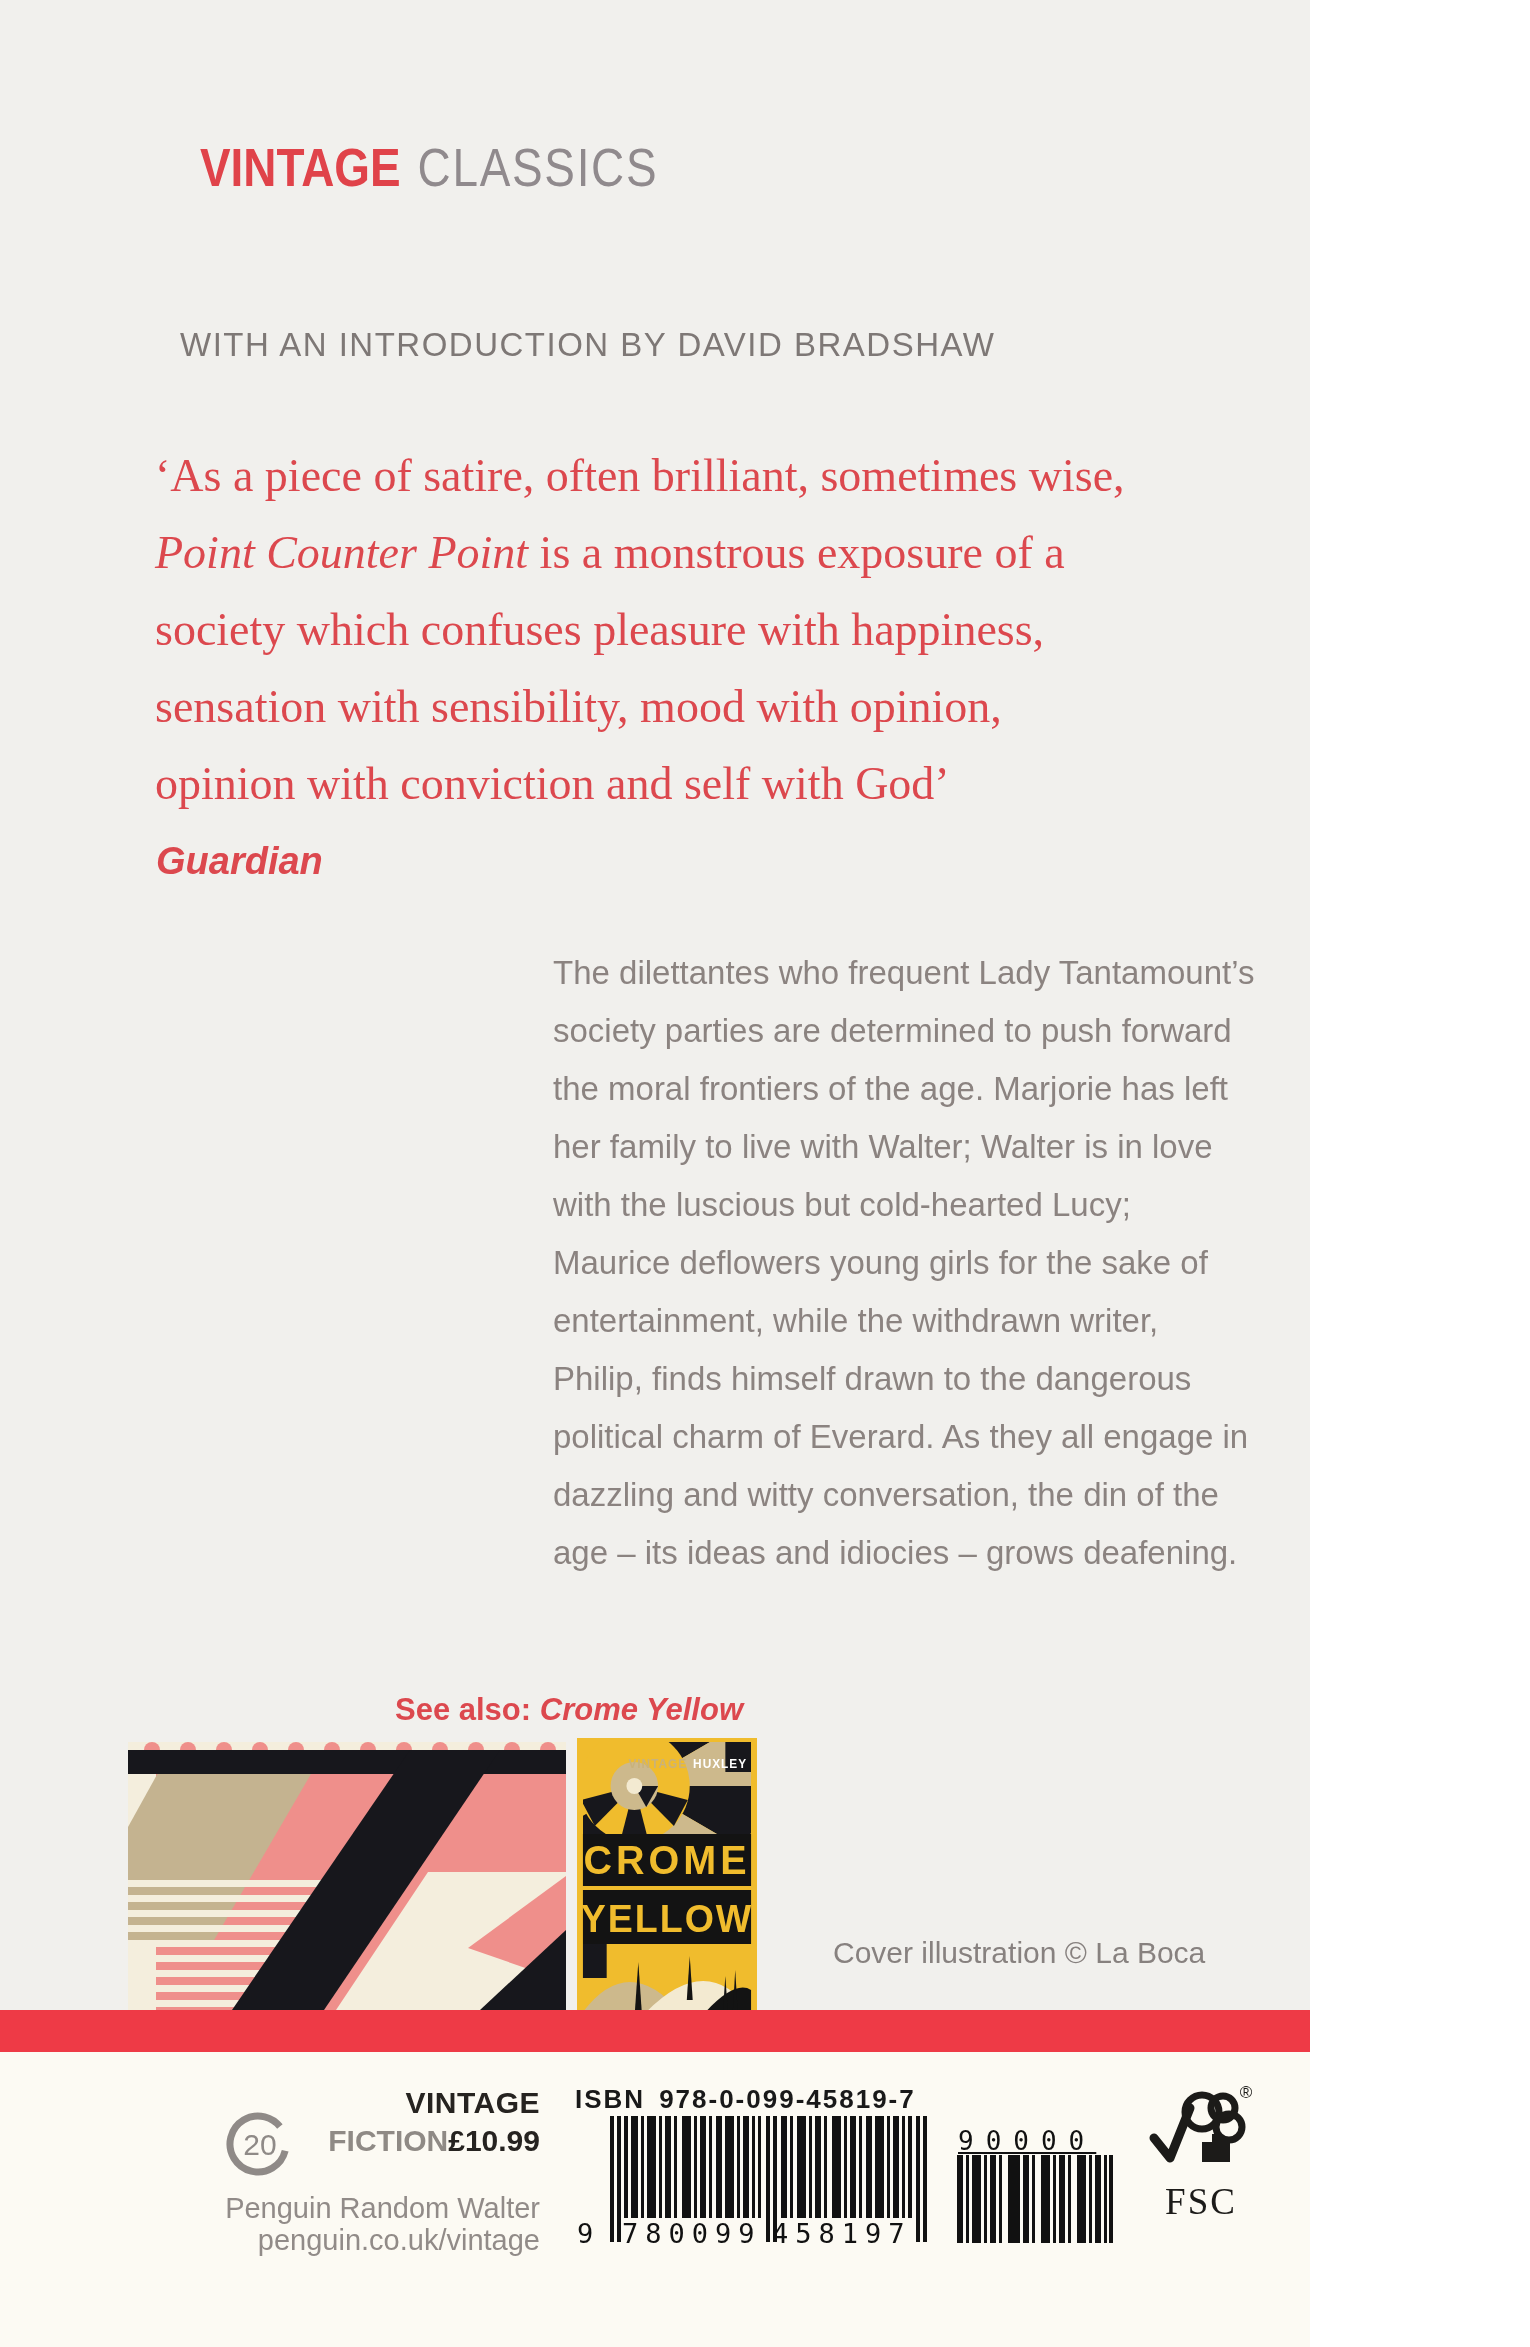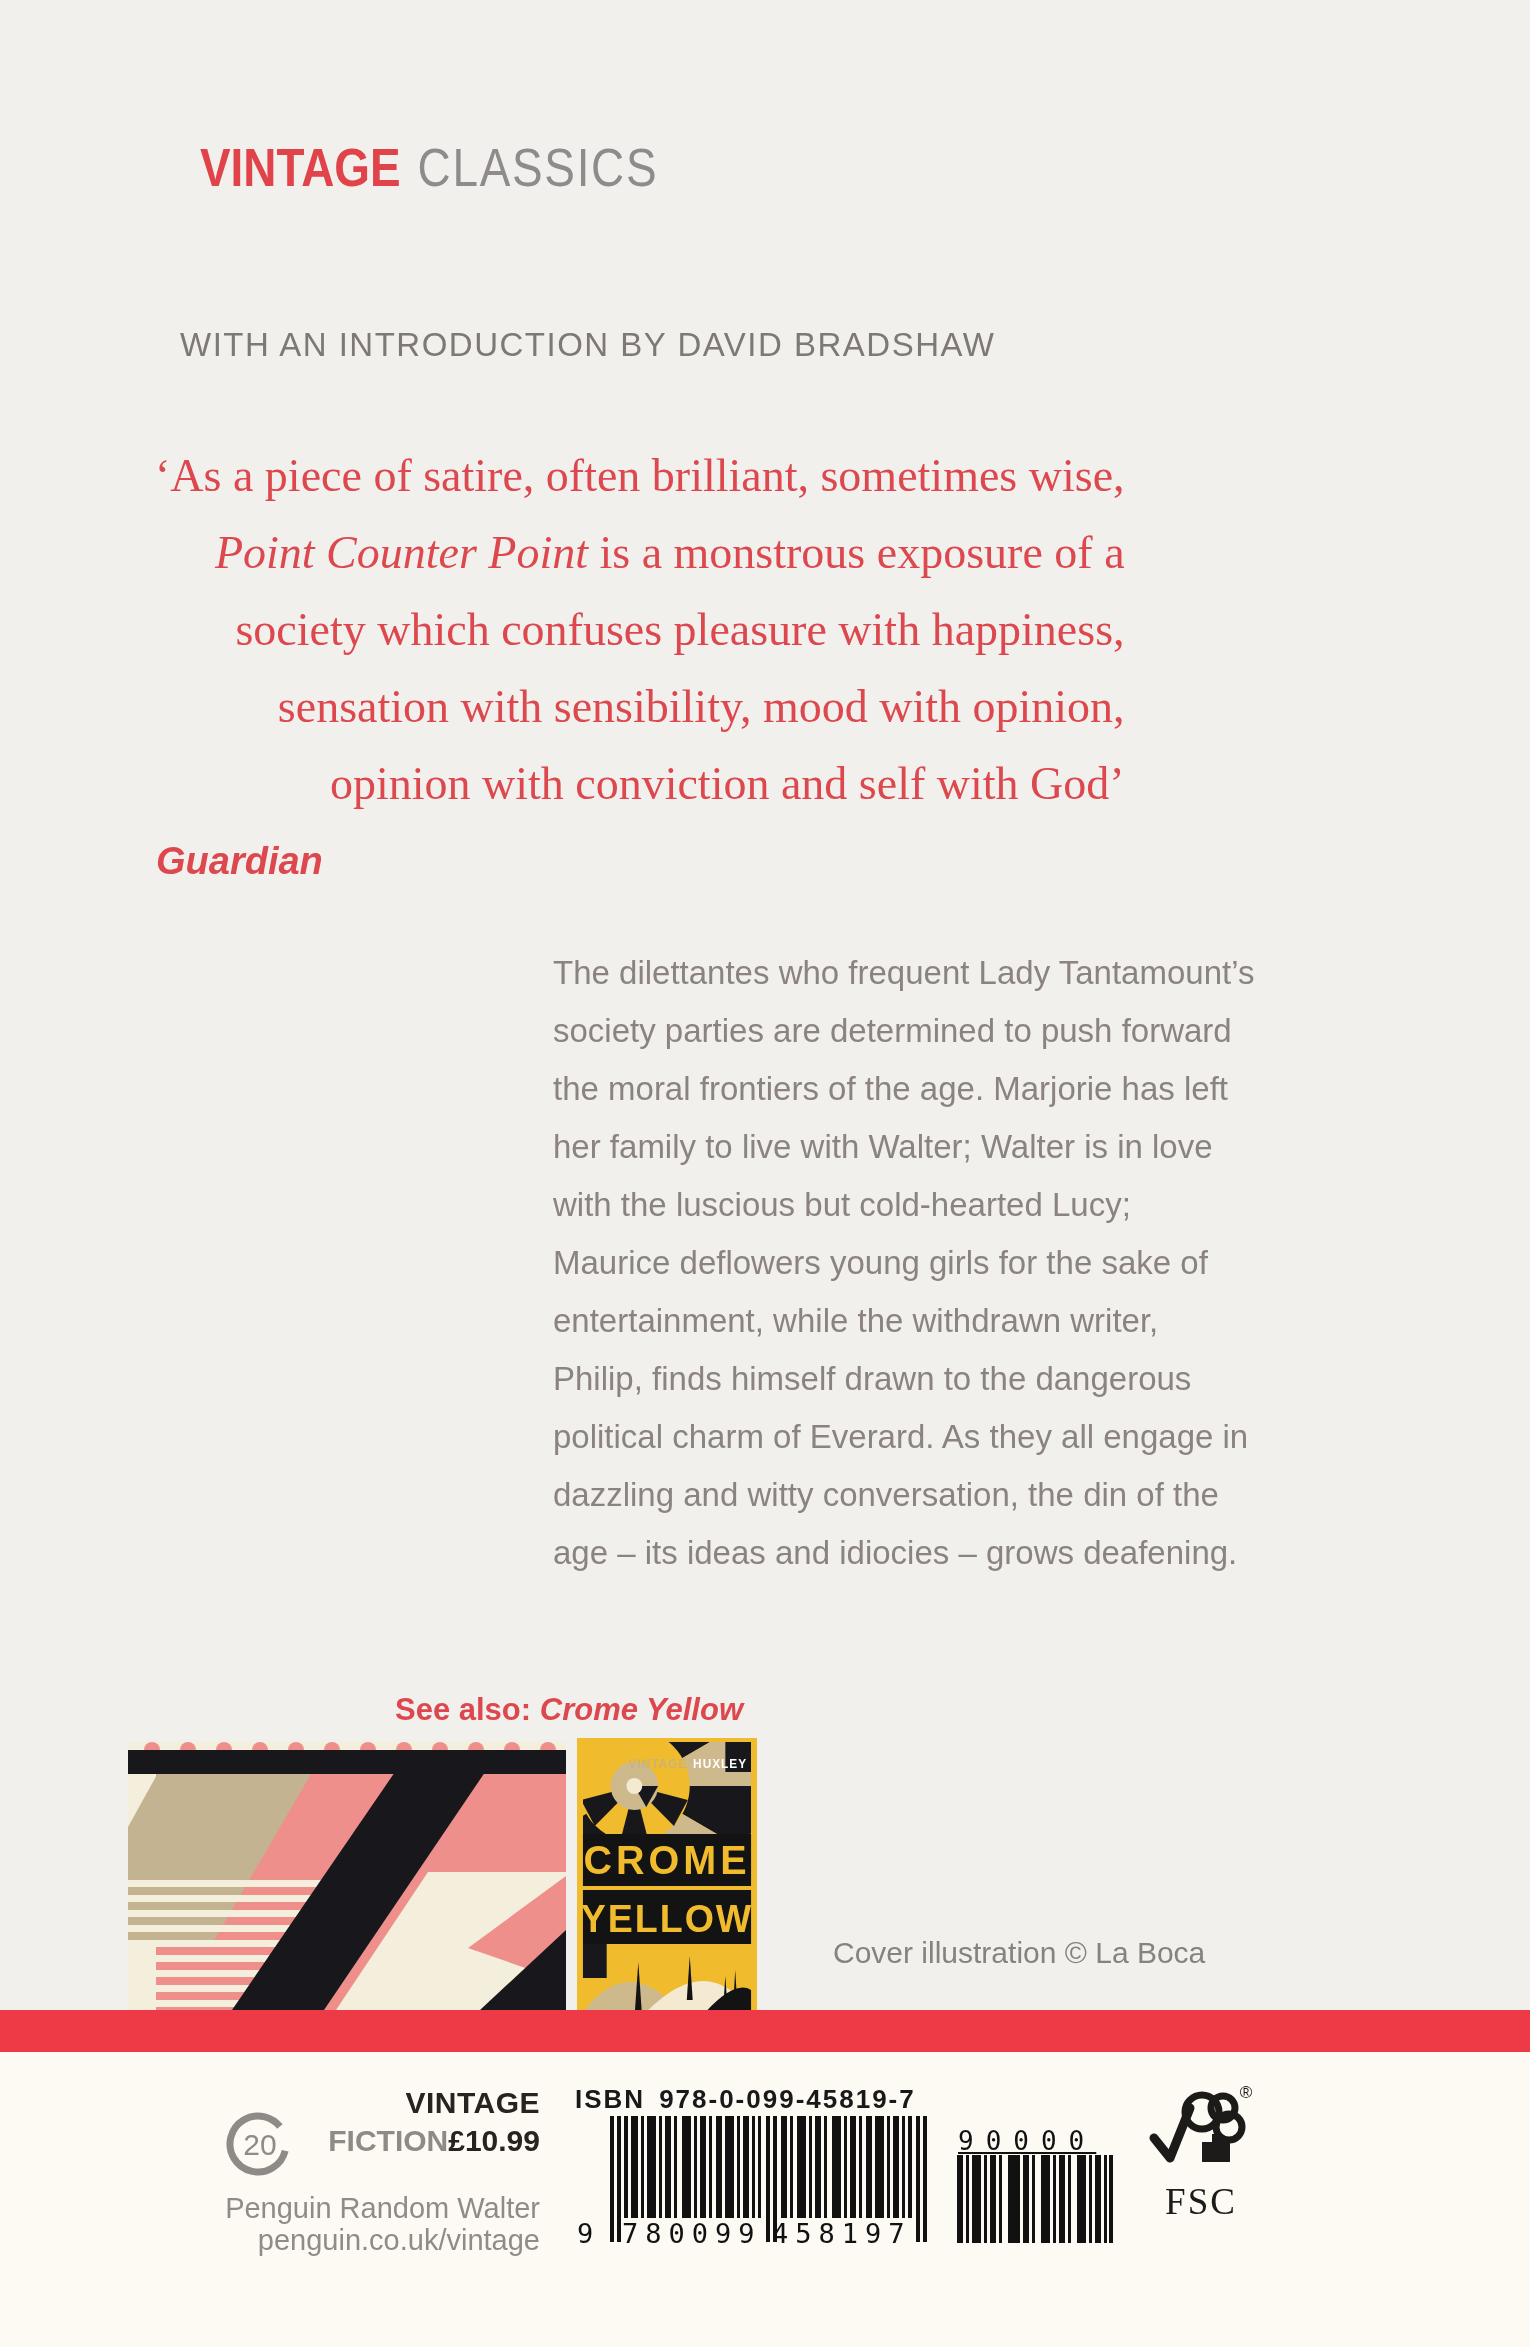--- a/index.html
+++ b/index.html
@@ -1,30 +1,30 @@
 <!DOCTYPE html>
 <html><head>
 <meta charset="utf-8">
 <style>
   html,body{margin:0;padding:0;background:#ffffff;}
-  .page{position:relative;width:1530px;height:2347px;background:#f1f0ed;overflow:hidden;
+  .page{position:relative;width:1310px;height:2347px;background:#f1f0ed;overflow:hidden;
         font-family:"Liberation Sans",sans-serif;}
   .abs{position:absolute;white-space:nowrap;}
 
   
   .brand{left:200px;top:136px;font-size:54px;font-weight:700;letter-spacing:0px;
          transform:scaleX(.85);transform-origin:left top;}
   .brand .bold{color:#e0434a;}
   .brand .light{color:#908a8d;font-weight:400;margin-left:20px;letter-spacing:2px;}
 
   .intro{left:180px;top:326px;font-size:33px;letter-spacing:1.5px;color:#7e7876;}
 
   
   .quote{left:155px;top:437px;color:#dc484e;font-family:"Liberation Serif",serif;
-         font-size:46px;line-height:77px;text-align:right;}
+         font-size:46px;line-height:77px;}
   .quote .ital{font-style:italic;}
   .attribution{left:156px;top:840px;color:#dc484e;font-size:38px;font-style:italic;font-weight:700;}
 
   
   .synopsis{left:553px;top:944px;font-size:33px;line-height:58px;color:#8b8380;}
 
   .see-also{left:395px;top:1692px;font-size:31px;color:#dc484e;font-weight:700;}
   .see-also .ital{font-style:italic;}
 
   .credit{left:785px;top:1936px;font-size:30px;color:#87817f;margin-left:48px;}

